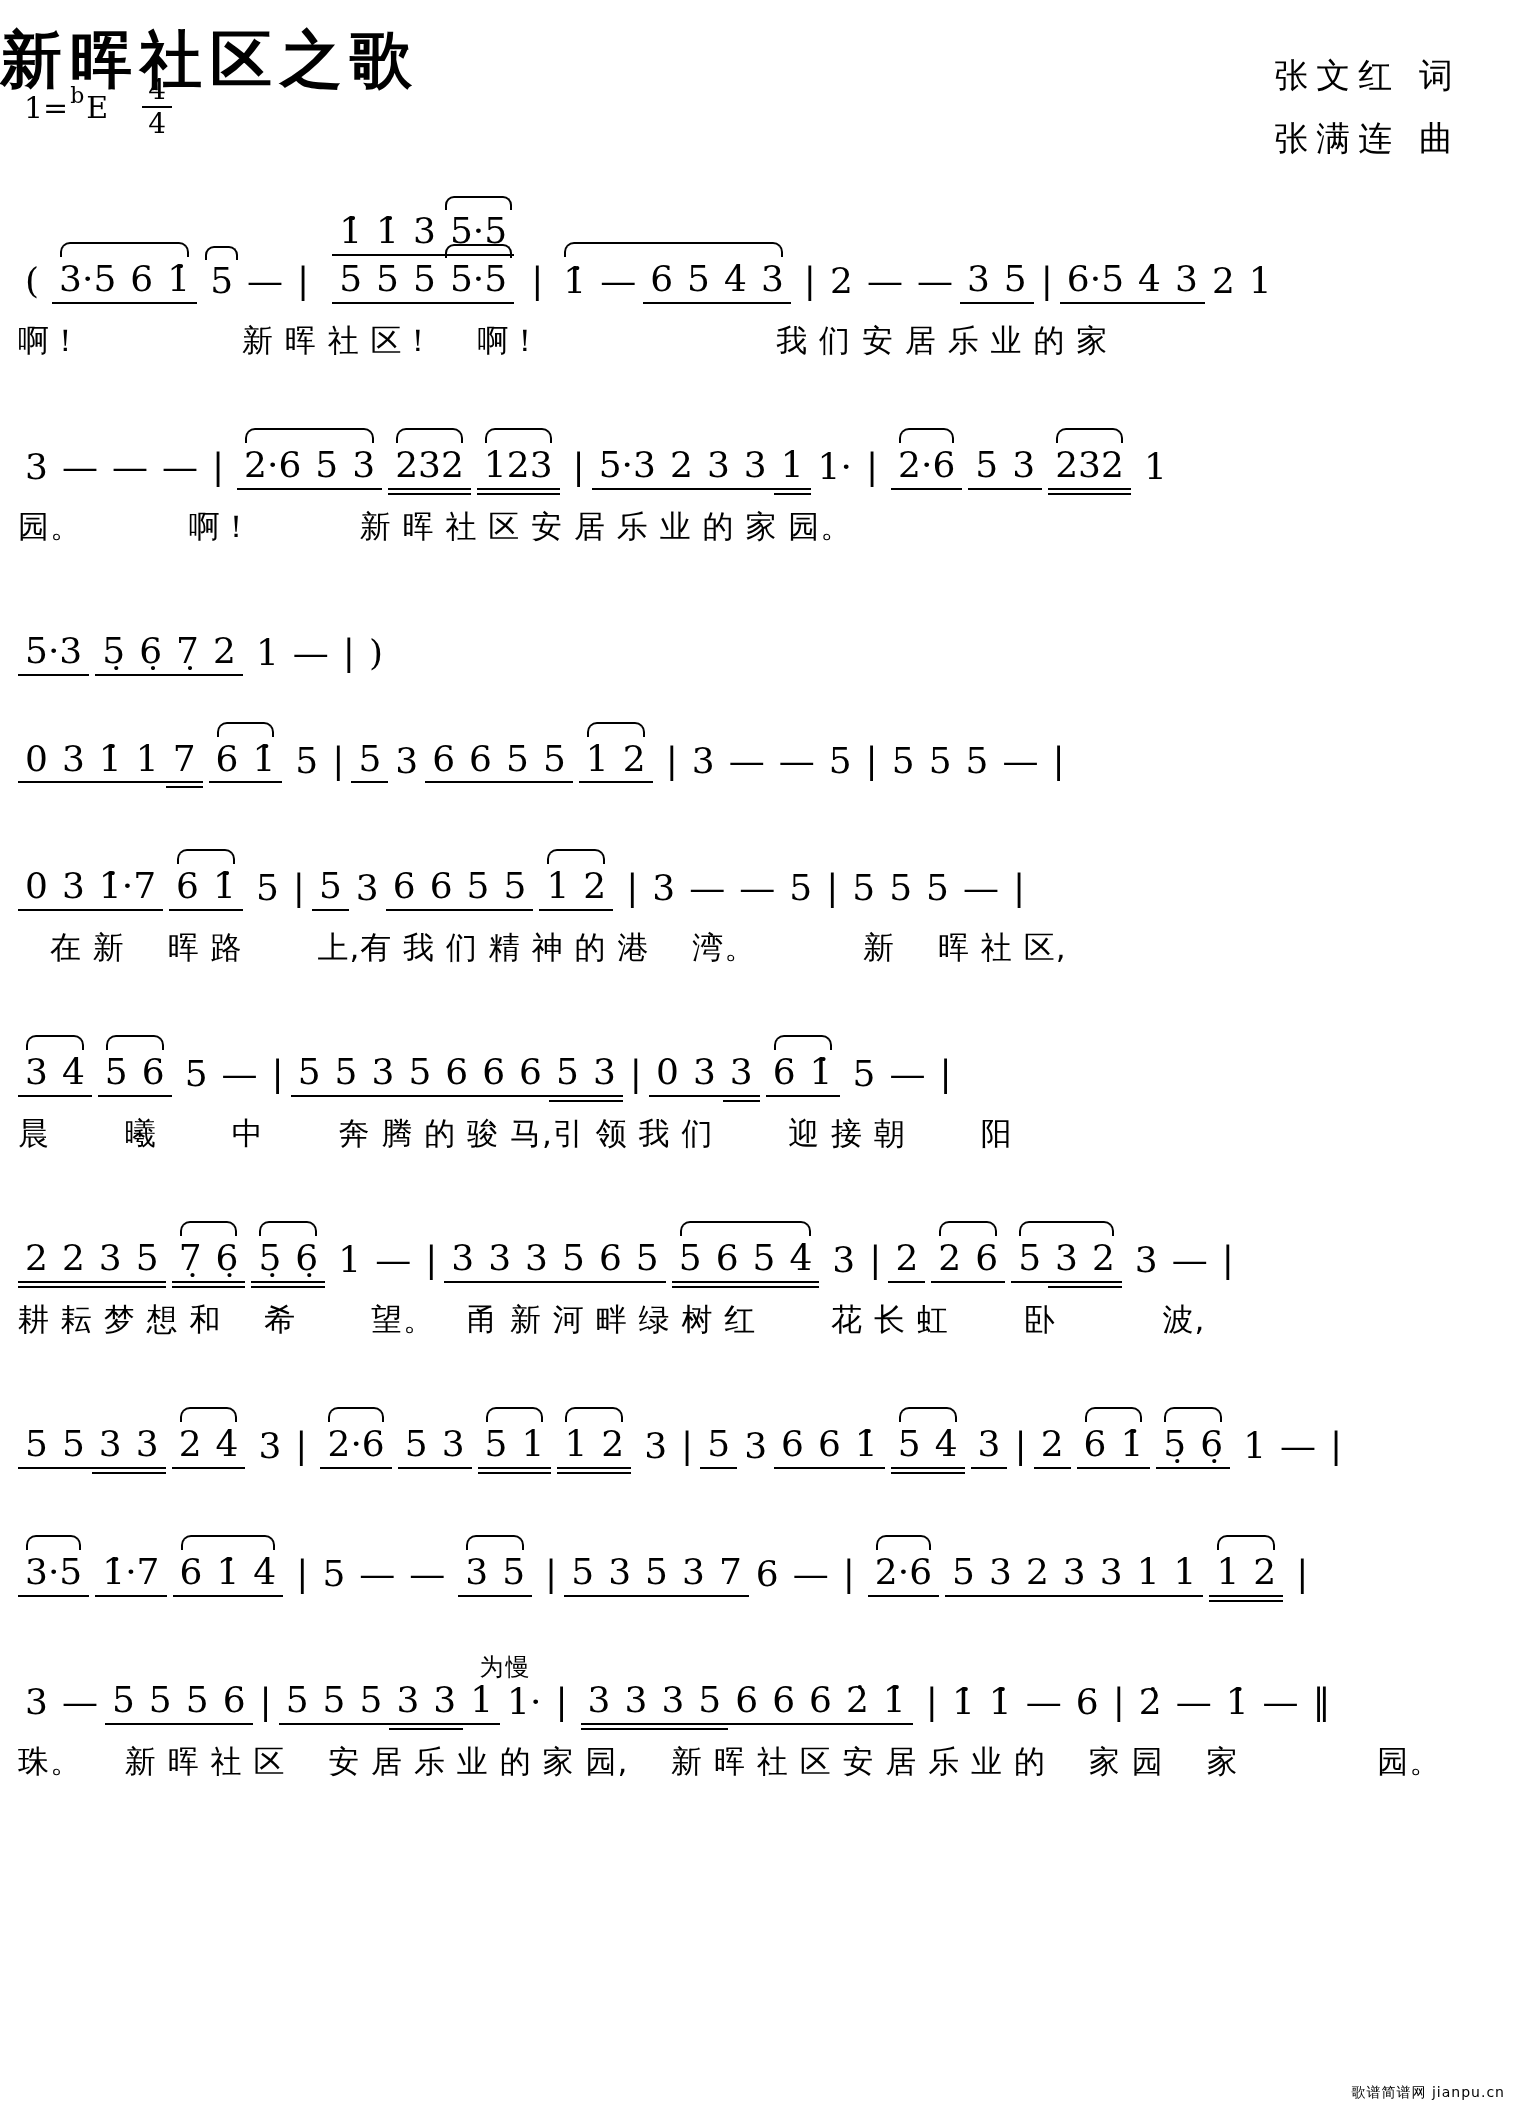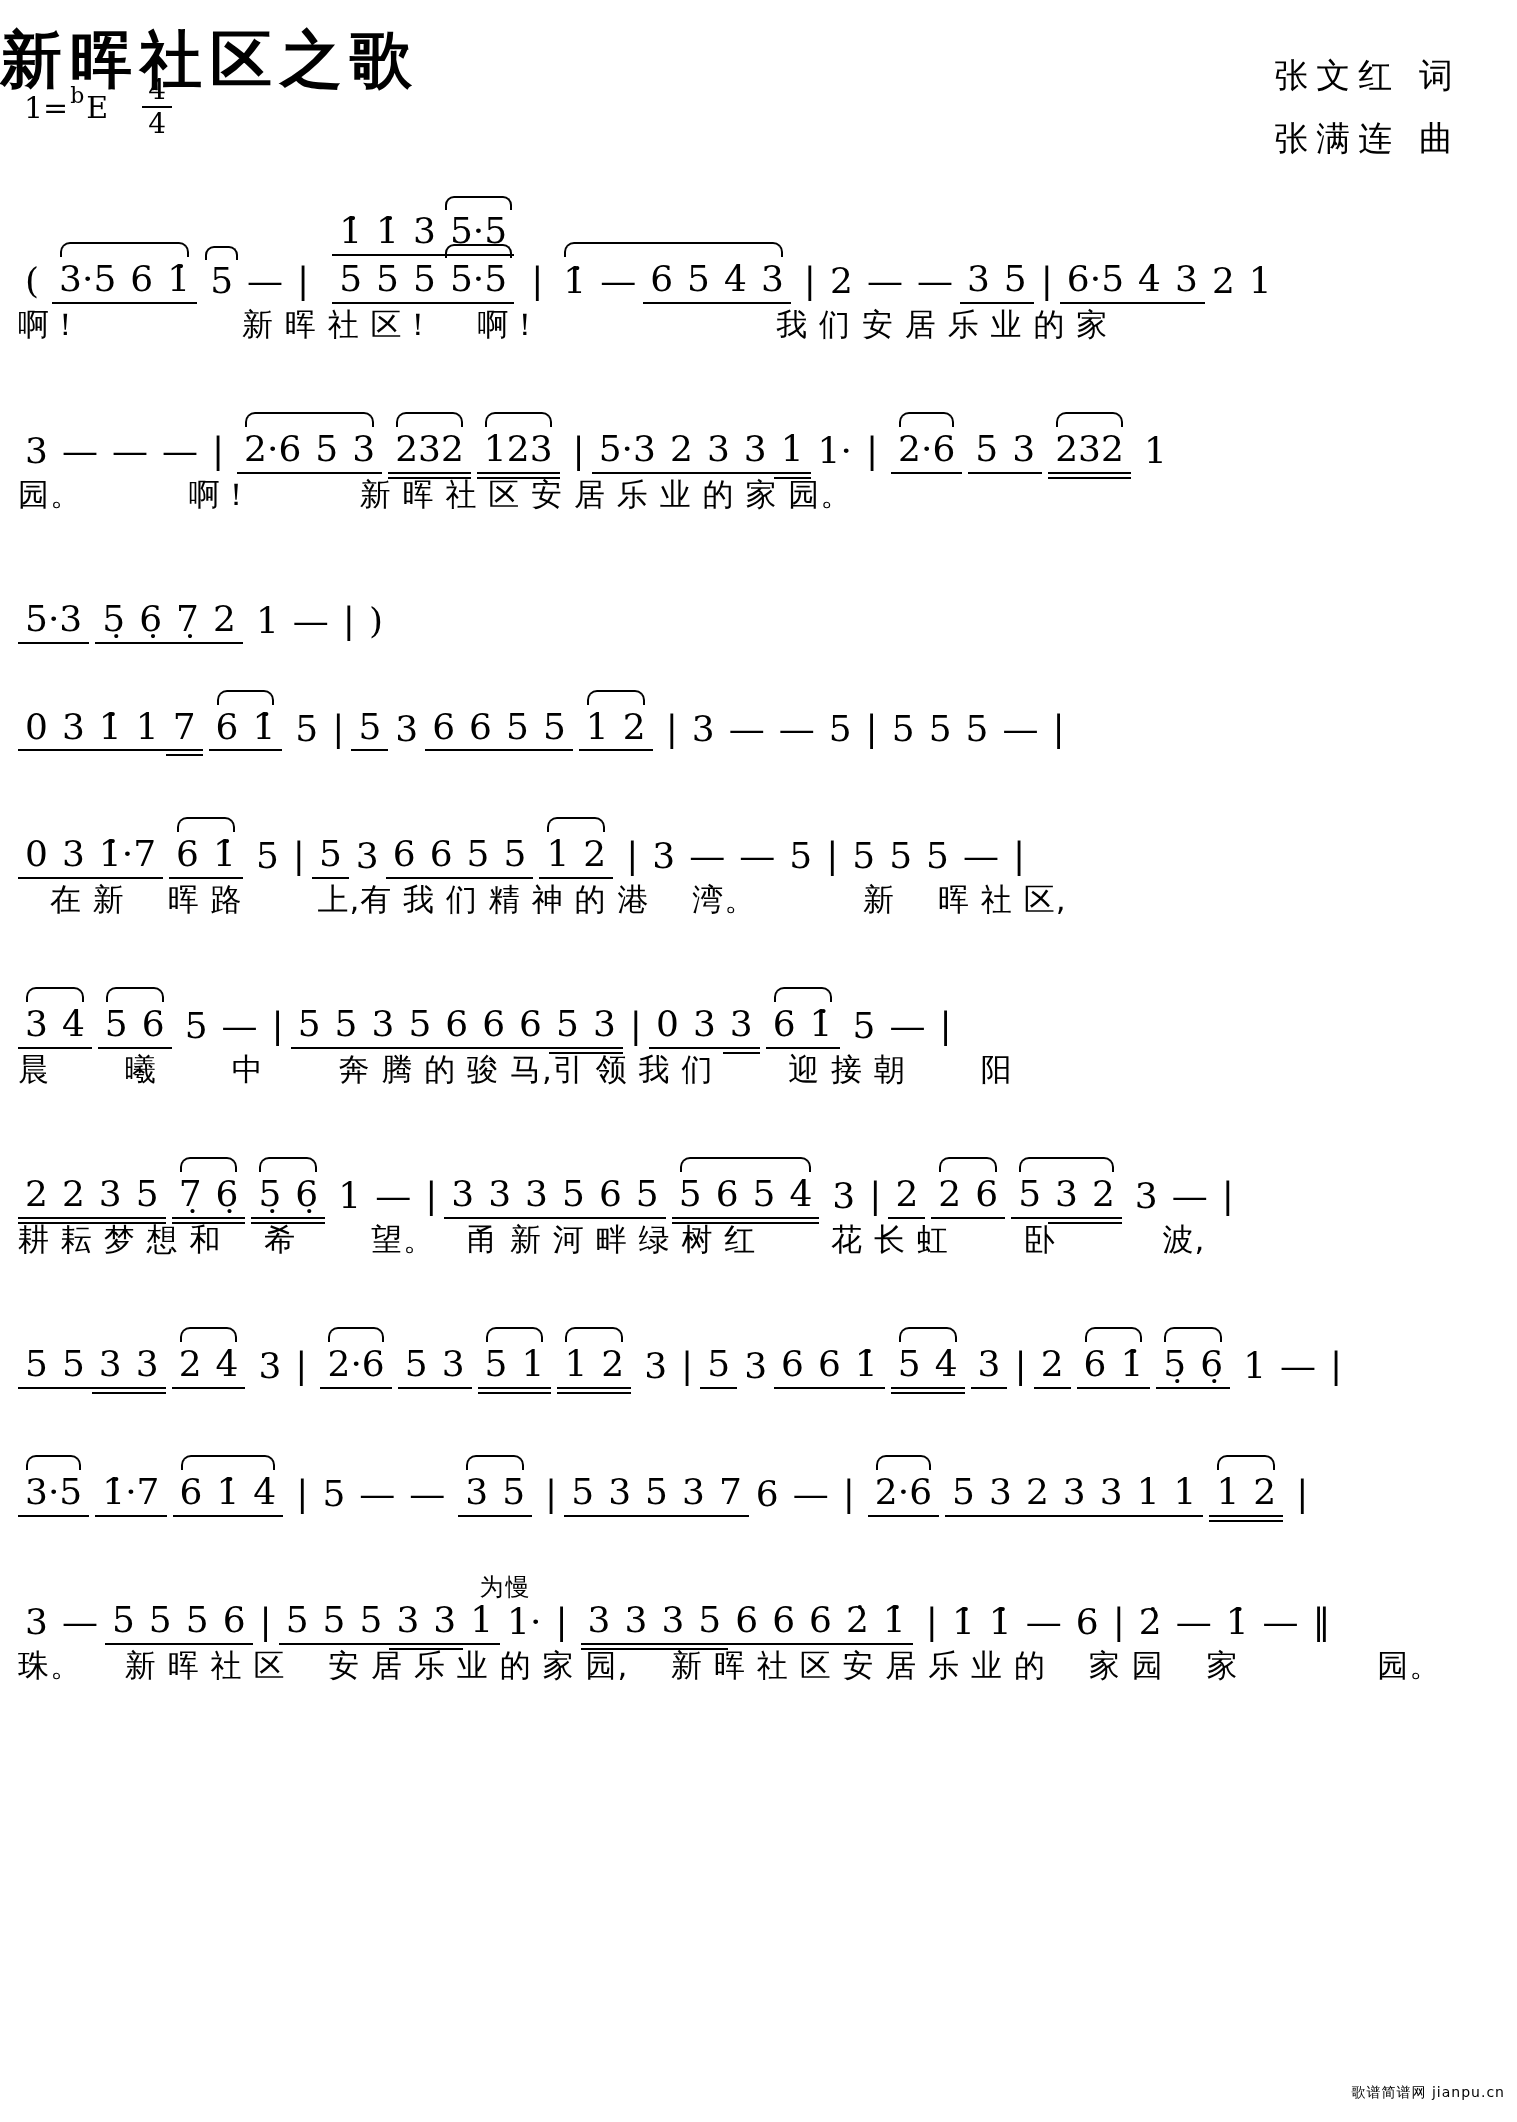--- a/index.html
+++ b/index.html
@@ -41,21 +41,21 @@
     content:"";position:absolute;left:0;right:0;bottom:-7px;height:2px;background:#000;
   }
   .note.slur1::before{
     content:"";position:absolute;top:-16px;left:2px;right:2px;height:12px;
     border:2px solid #000;border-bottom:none;border-radius:9px 9px 0 0;
   }
   .stack{display:inline-flex;flex-direction:column;align-items:center;margin:0 10px;}
   .stack-row{display:flex;align-items:flex-end;margin-bottom:4px;}
   .stack-row:last-child{margin-bottom:0;}
   .lyric-row{
-    font-size:31px;letter-spacing:1px;white-space:pre;
+    margin-top:16px;font-size:31px;letter-spacing:1px;white-space:pre;
     font-family:"DejaVu Sans","Liberation Sans",sans-serif;
   }
   .tempo{position:absolute;top:-44px;left:31%;font-size:24px;letter-spacing:2px;
     font-family:"DejaVu Sans","Liberation Sans",sans-serif;margin-top:32px;}
   .watermark{
     position:absolute;right:12px;bottom:20px;font-size:14px;letter-spacing:1px;
     font-family:"DejaVu Sans","Liberation Sans",sans-serif;
   }
 </style>
 </head>

